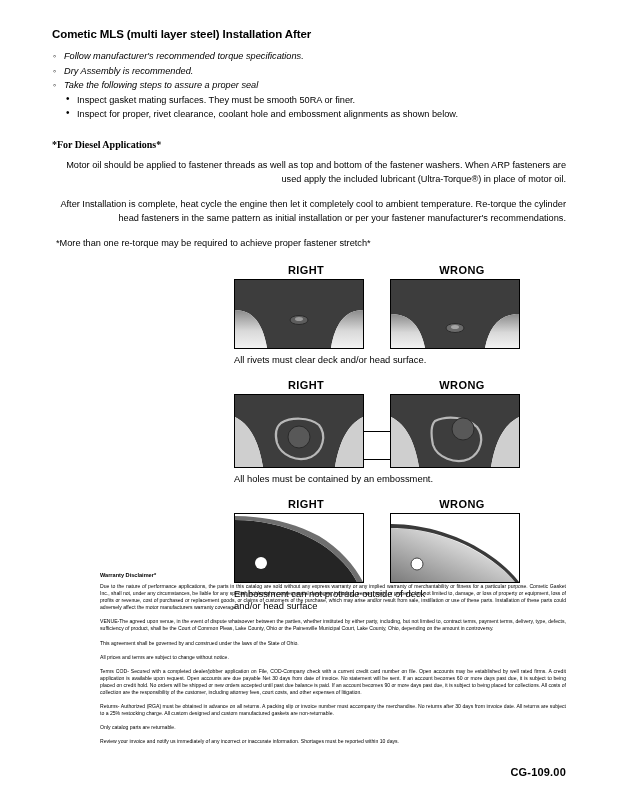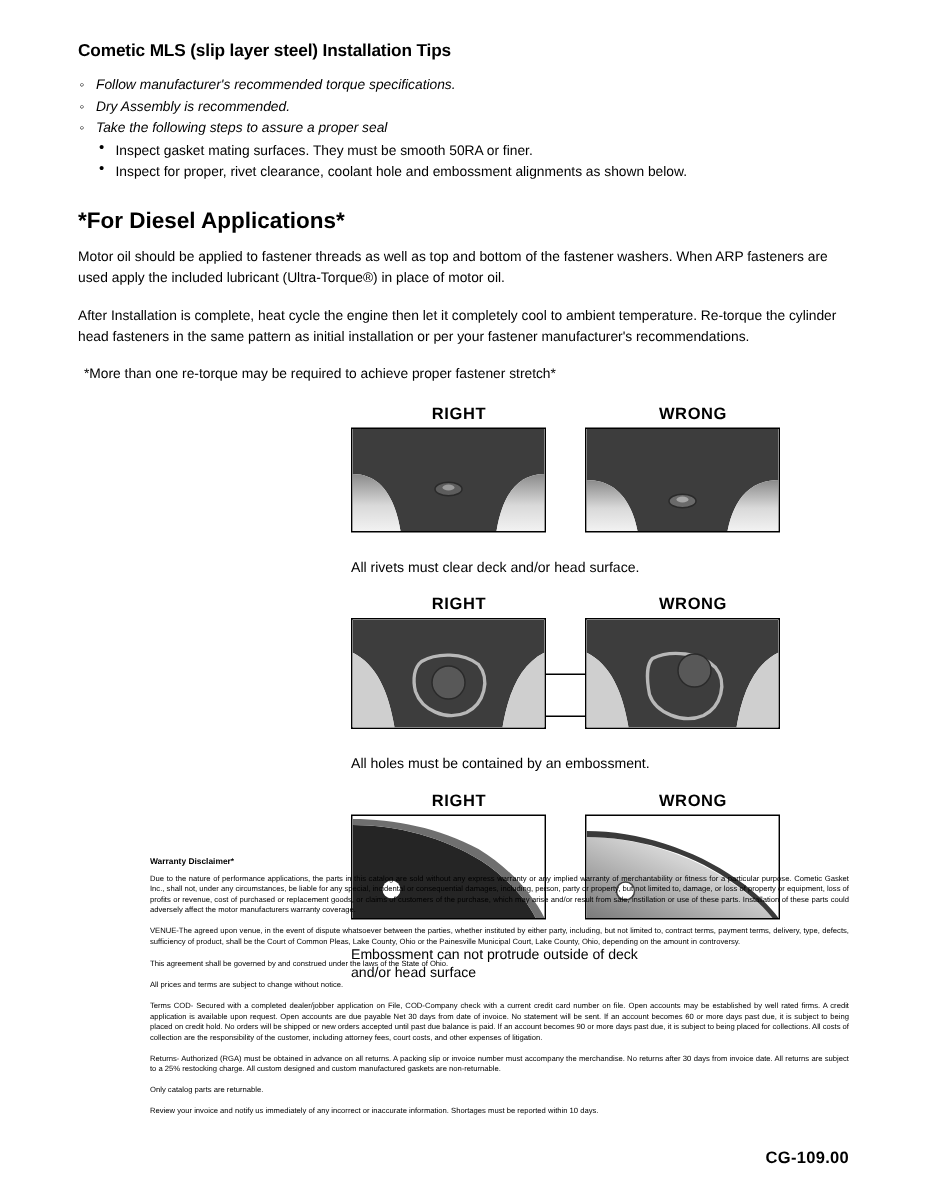--- a/index.html
+++ b/index.html
@@ -62,29 +62,31 @@
   }
   ul.sub > li::before {
     content: "\2022";
     position: absolute;
     left: 0;
     top: -1px;
     font-size: 10px;
   }
 
   h2.subtitle {
-    font-size: 15px;
+    font-size: 10px;
     font-weight: bold;
     margin: 17px 0 8px 0;
+    font-family: Liberation Serif, serif;
   }
 
   p.para {
     font-size: 9.2px;
     line-height: 14px;
     margin: 0 0 11px 0;
+    text-align: right;
   }
   p.para.last {
     margin-bottom: 0;
   }
   p.note {
     font-size: 9.2px;
     line-height: 14px;
     margin: 11px 0 0 4px;
   }
 
@@ -114,21 +116,21 @@
     border: 1px solid #000;
     background: #ffffff;
     position: relative;
     overflow: hidden;
   }
   .figbox.tall {
     height: 72px;
   }
   .caption {
     font-size: 9.4px;
-    margin: 17px 0 0 182px;
+    margin: 5px 0 0 182px;
   }
   .caption.two {
     line-height: 12.5px;
   }
 
   
   .callouts {
     position: absolute;
     left: 52px;
     width: 230px;
@@ -165,21 +167,21 @@
     font-size: 11px;
     font-weight: bold;
     letter-spacing: 0.2px;
   }
 </style>
 </head>
 <body>
 
 <div class="page">
 
-  <h1 class="title">Cometic MLS (slip layer steel) Installation Tips</h1>
+  <h1 class="title">Cometic MLS (multi layer steel) Installation After</h1>
 
   <ul class="bullets">
     <li>Follow manufacturer's recommended torque specifications.</li>
     <li>Dry Assembly is recommended.</li>
     <li>Take the following steps to assure a proper seal</li>
   </ul>
   <ul class="sub">
     <li>Inspect gasket mating surfaces.  They must be smooth 50RA or finer.</li>
     <li>Inspect for proper, rivet clearance, coolant hole and embossment alignments as shown below.</li>
   </ul>

